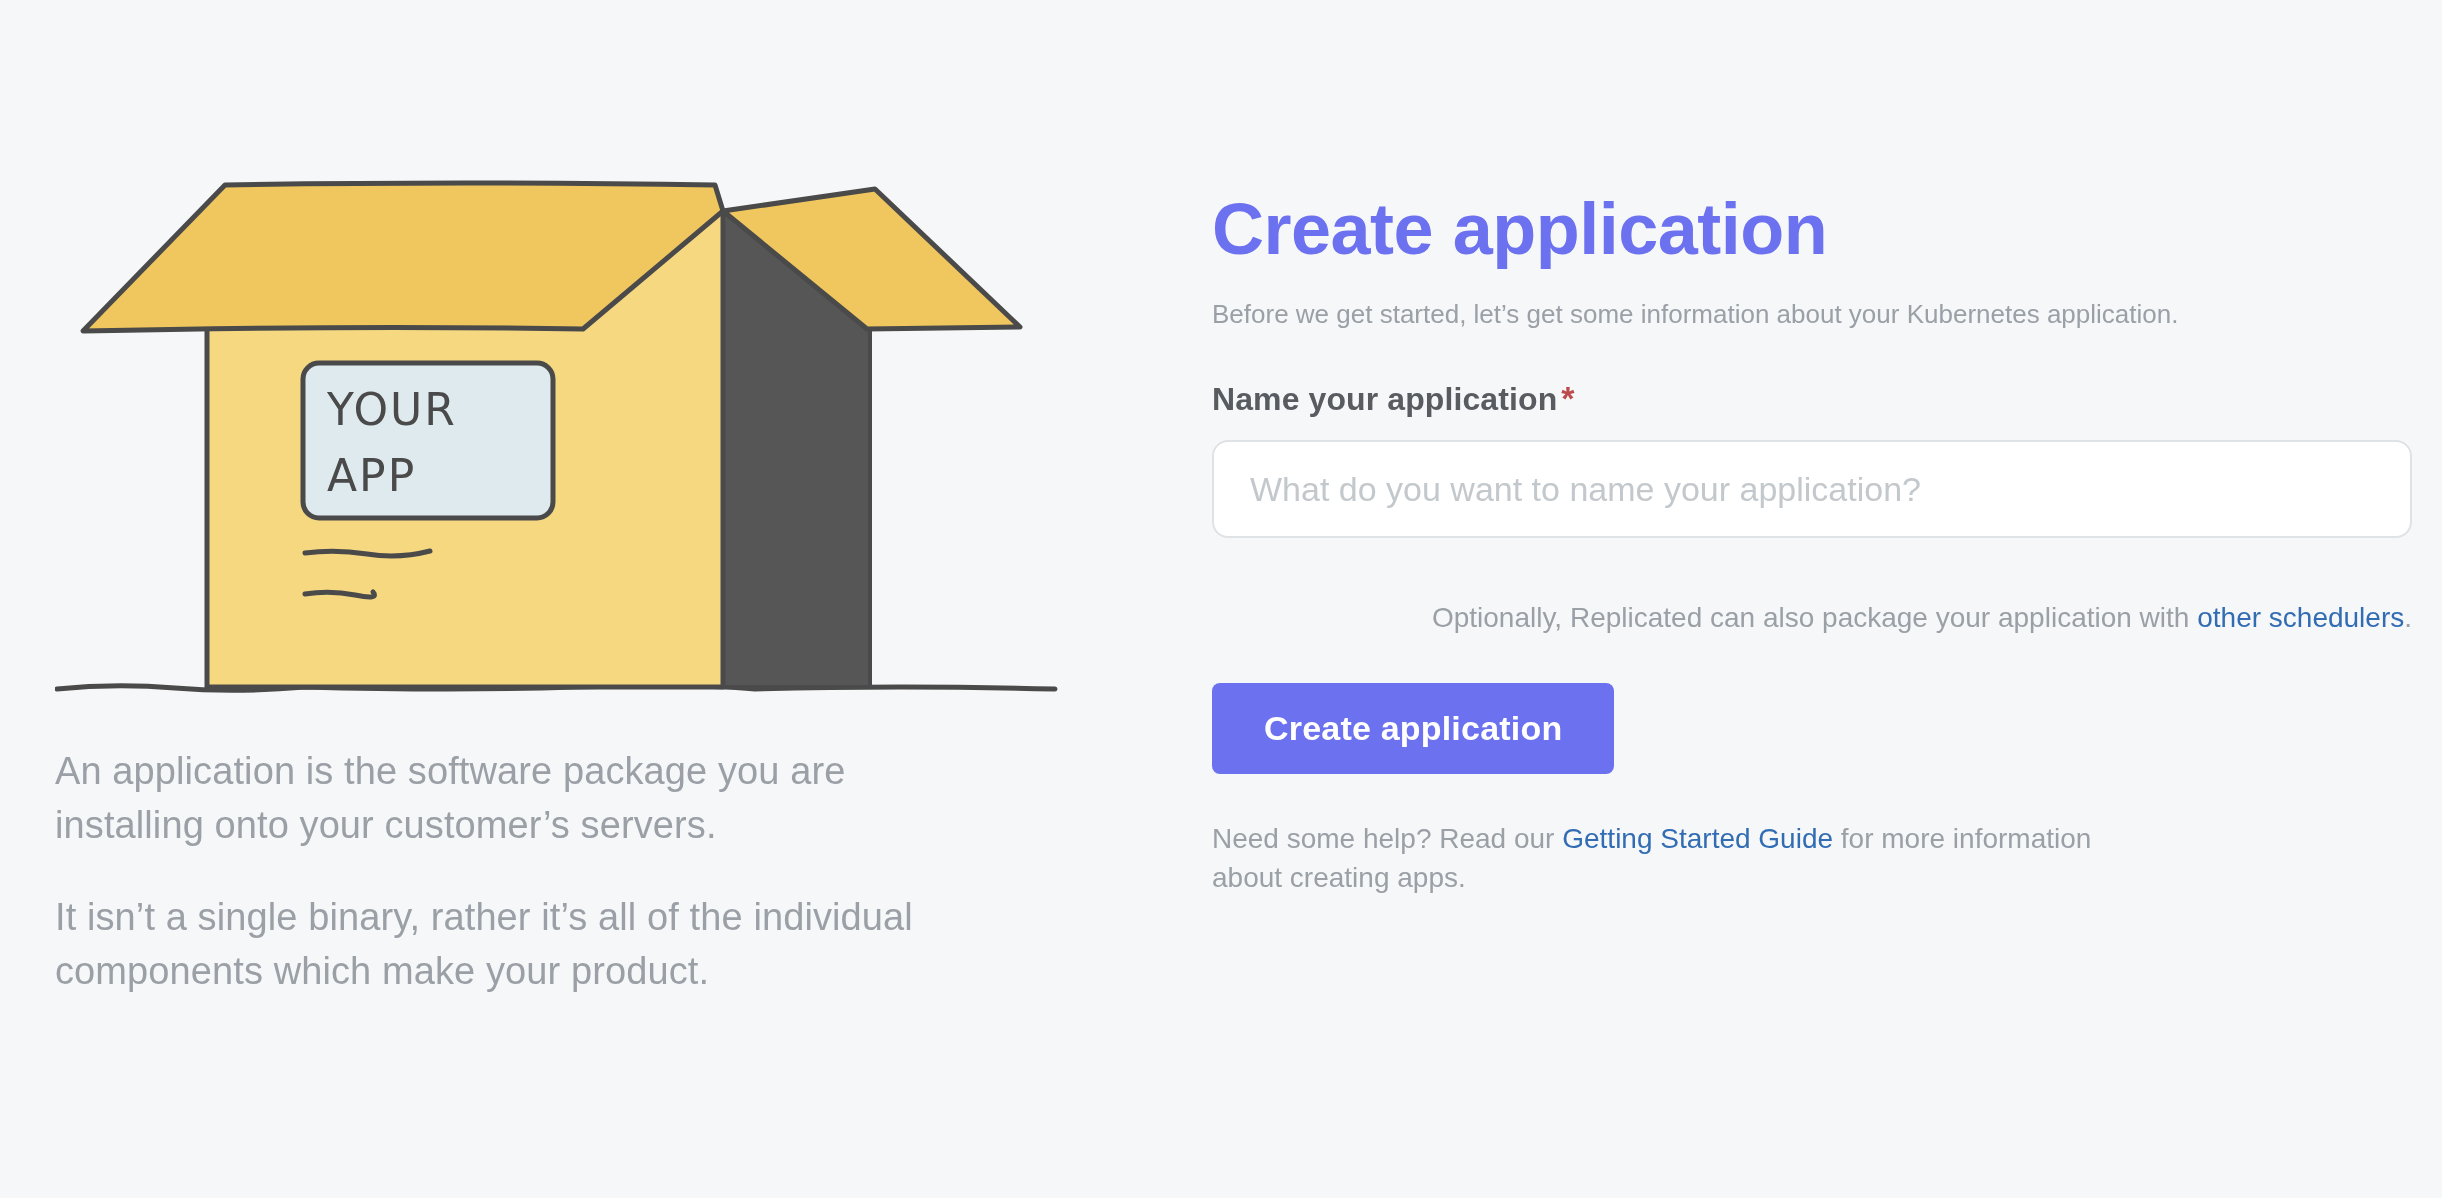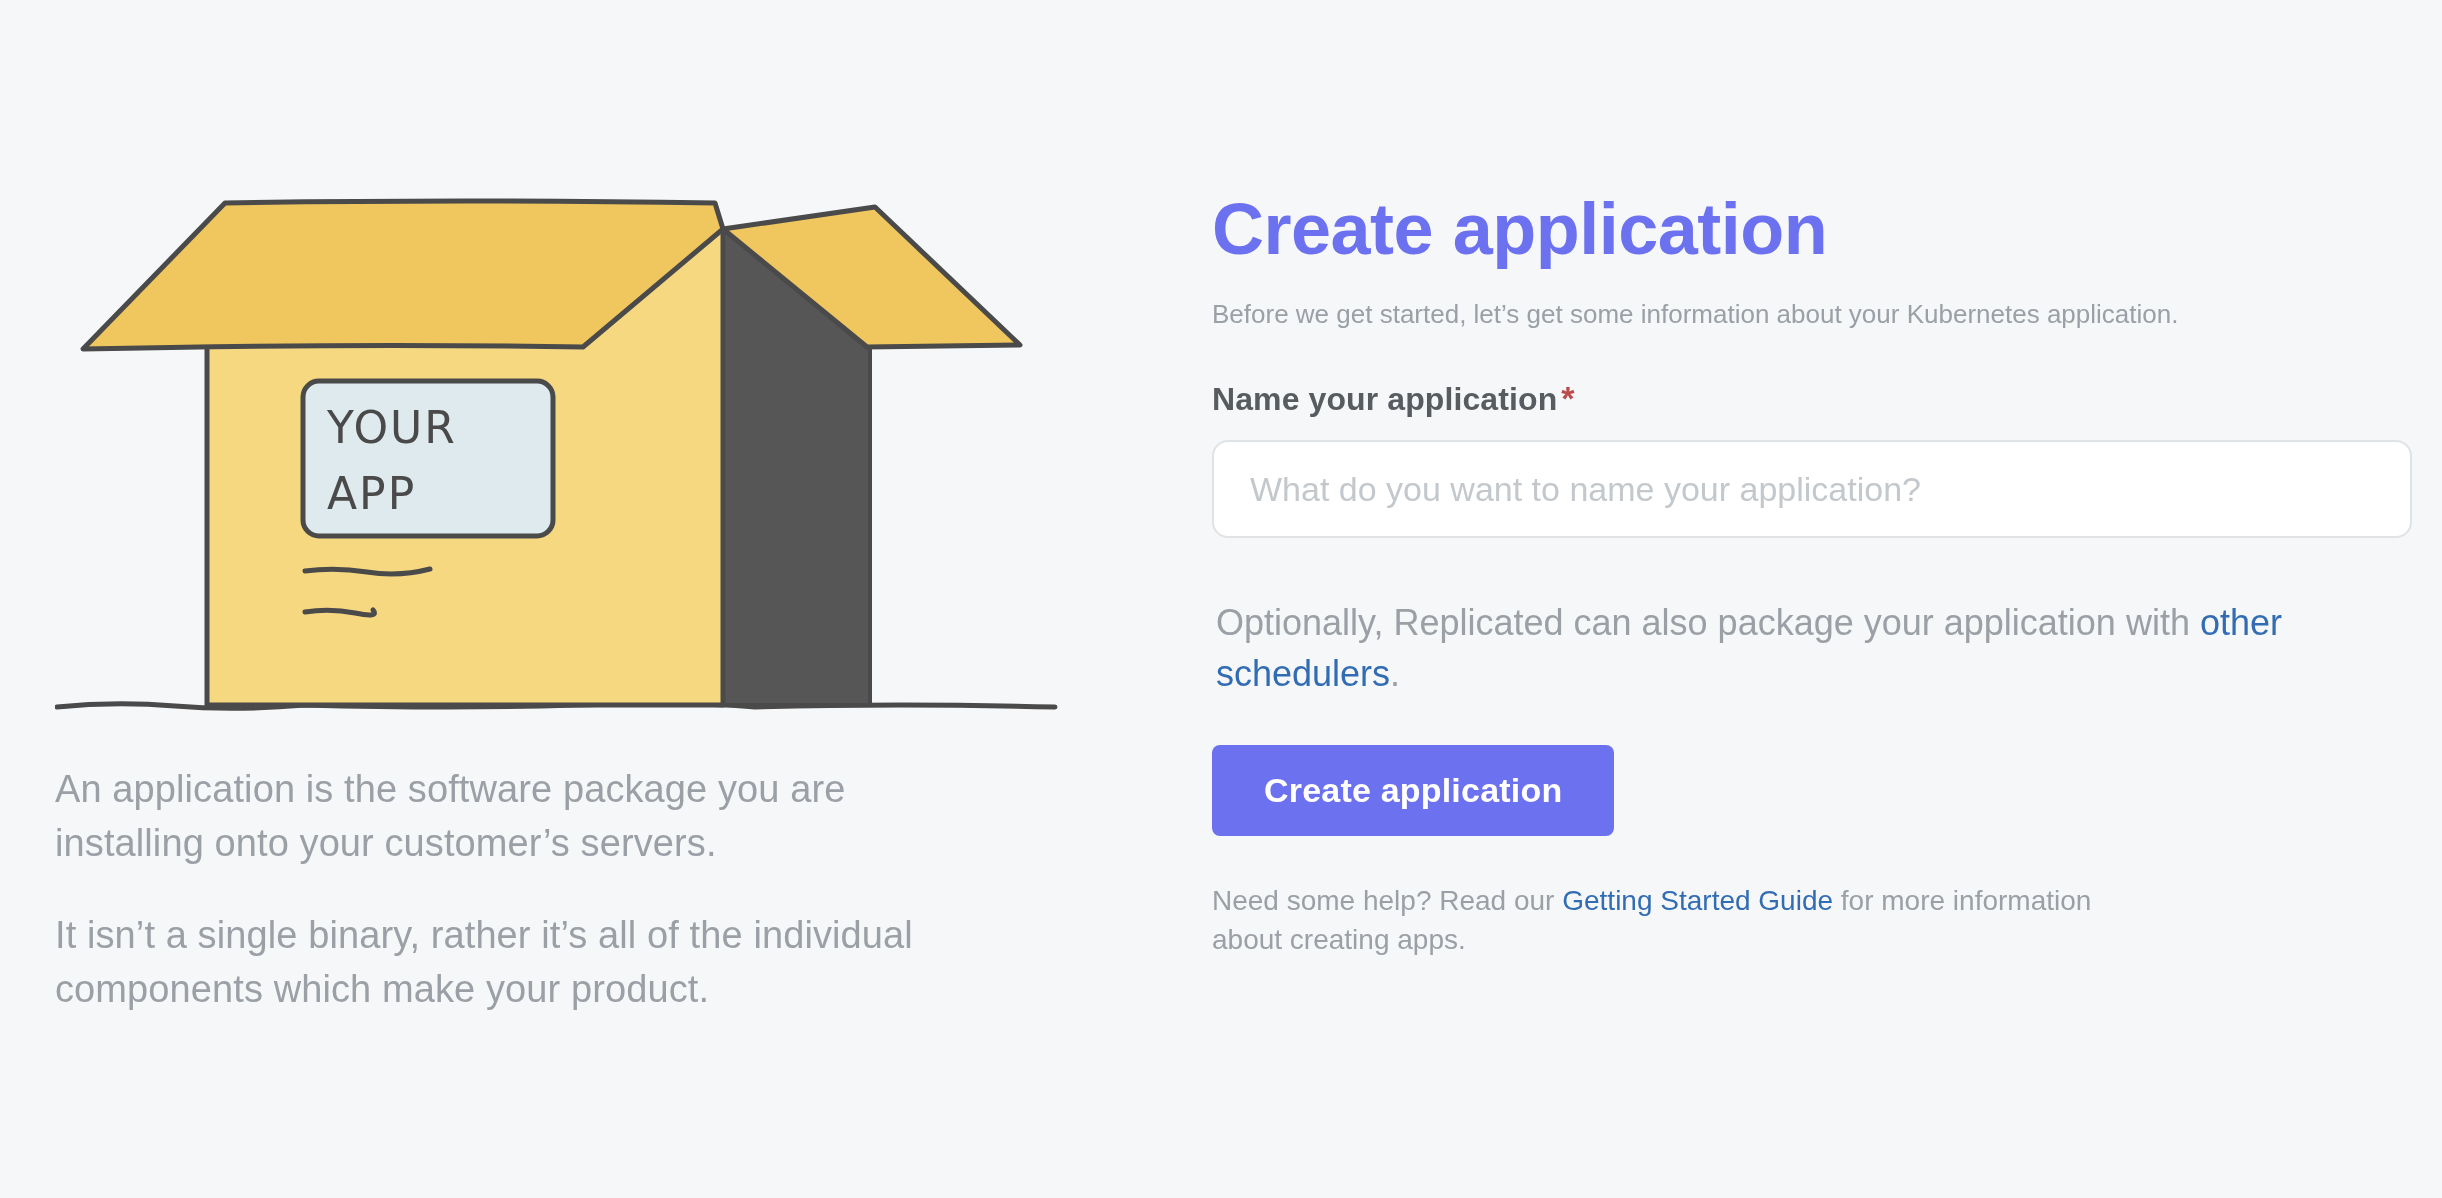--- a/index.html
+++ b/index.html
@@ -14,21 +14,21 @@
     position: relative;
     width: 2442px;
     height: 1198px;
     background: #f6f7f9;
   }
 
   
   .left-col {
     position: absolute;
     left: 55px;
-    top: 185px;
+    top: 167px;
     width: 1020px;
   }
   .illustration-wrap {
     width: 1020px;
     height: 550px;
     position: relative;
   }
   .illustration-wrap svg { display: block; width: 1020px; height: 550px; }
 
   .left-copy {
@@ -91,24 +91,25 @@
     background: #ffffff;
     font-family: "Liberation Sans", sans-serif;
     font-size: 34px;
     color: #585c60;
     padding: 0 36px;
     outline: none;
   }
   .name-input::placeholder { color: #c3c8cc; }
 
   .optional-line {
-    margin: 60px 0 0 4px;
-    font-size: 36px;
+    margin: 60px 0 0 12px;
+    font-size: 28px;
     color: #9aa0a6;
     line-height: 1.4;
+    text-align: right;
   }
   a.link {
     color: #326db4;
     text-decoration: none;
     font-weight: 400;
   }
 
   .create-btn {
     margin-top: 46px;
     display: inline-block;

